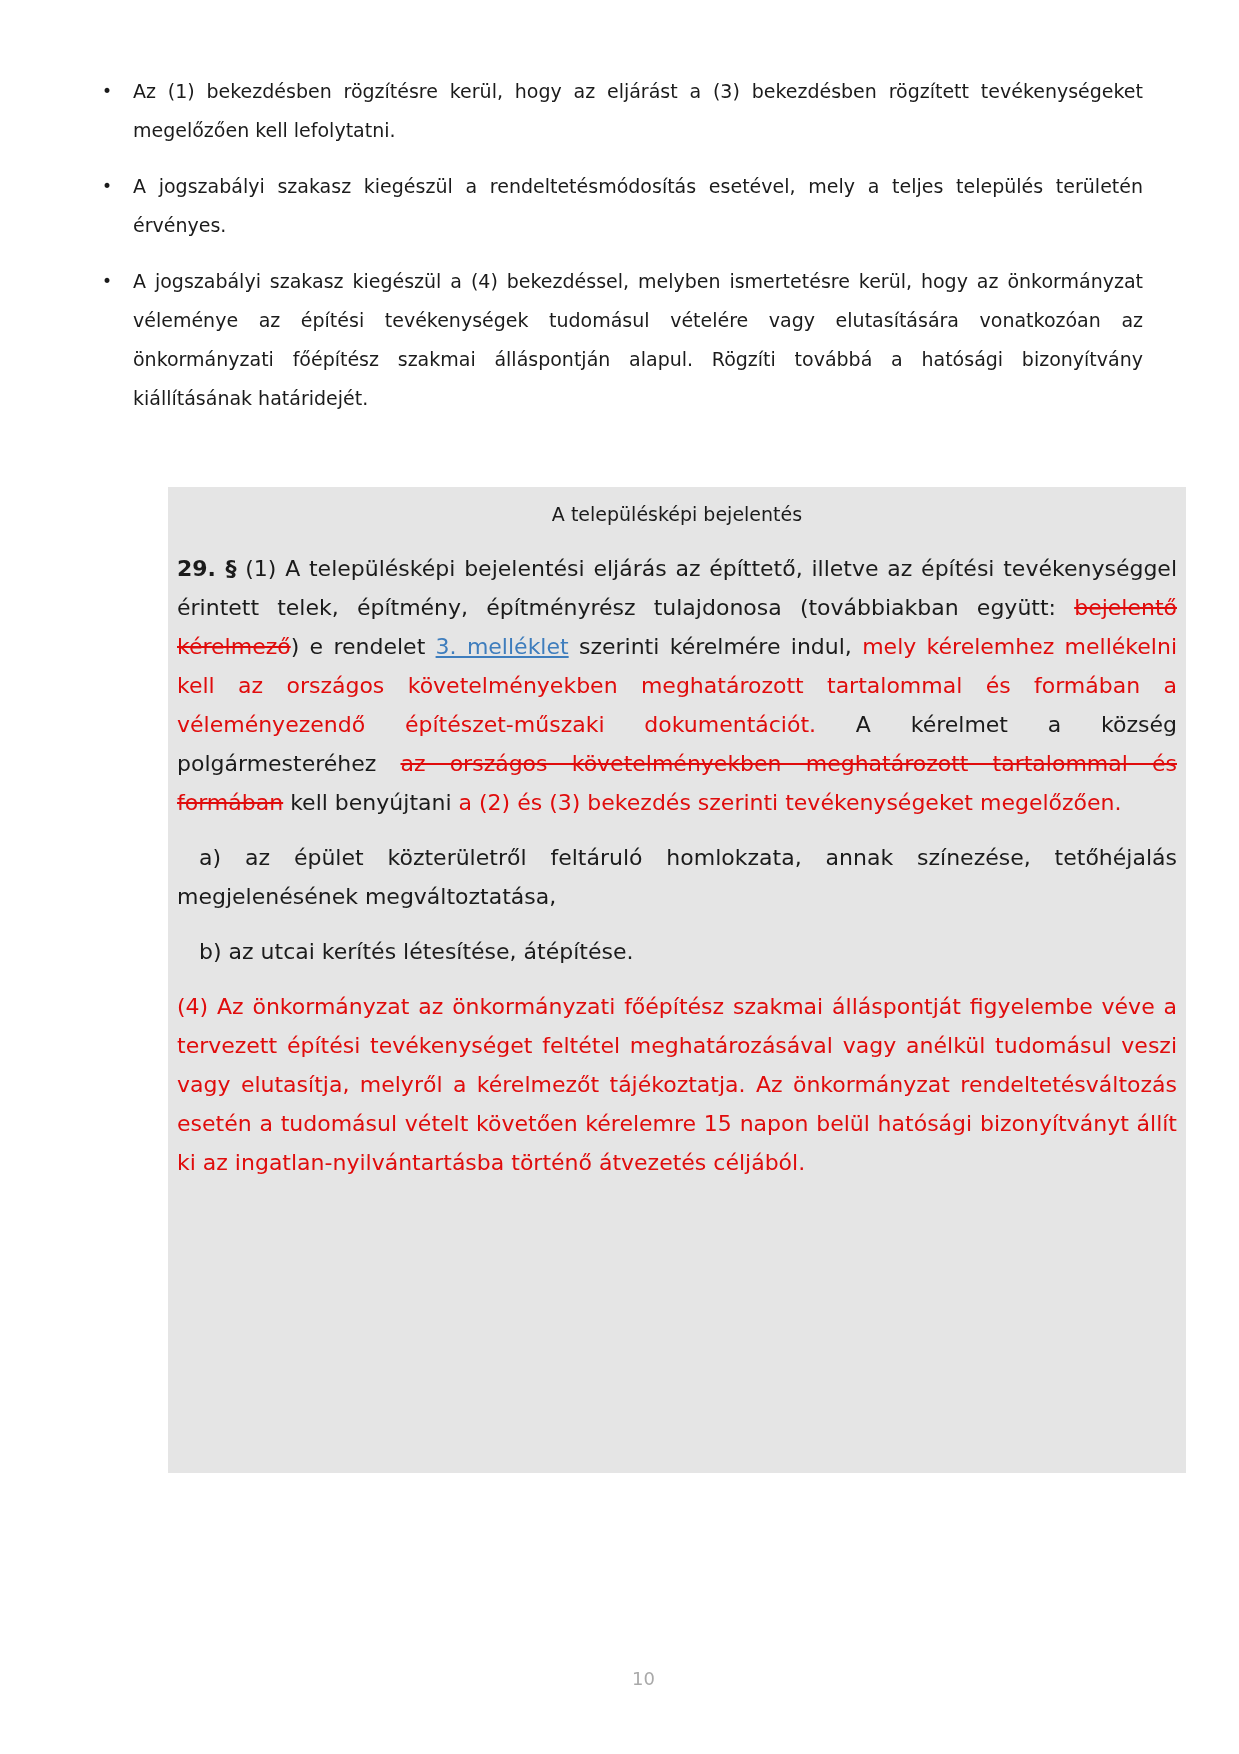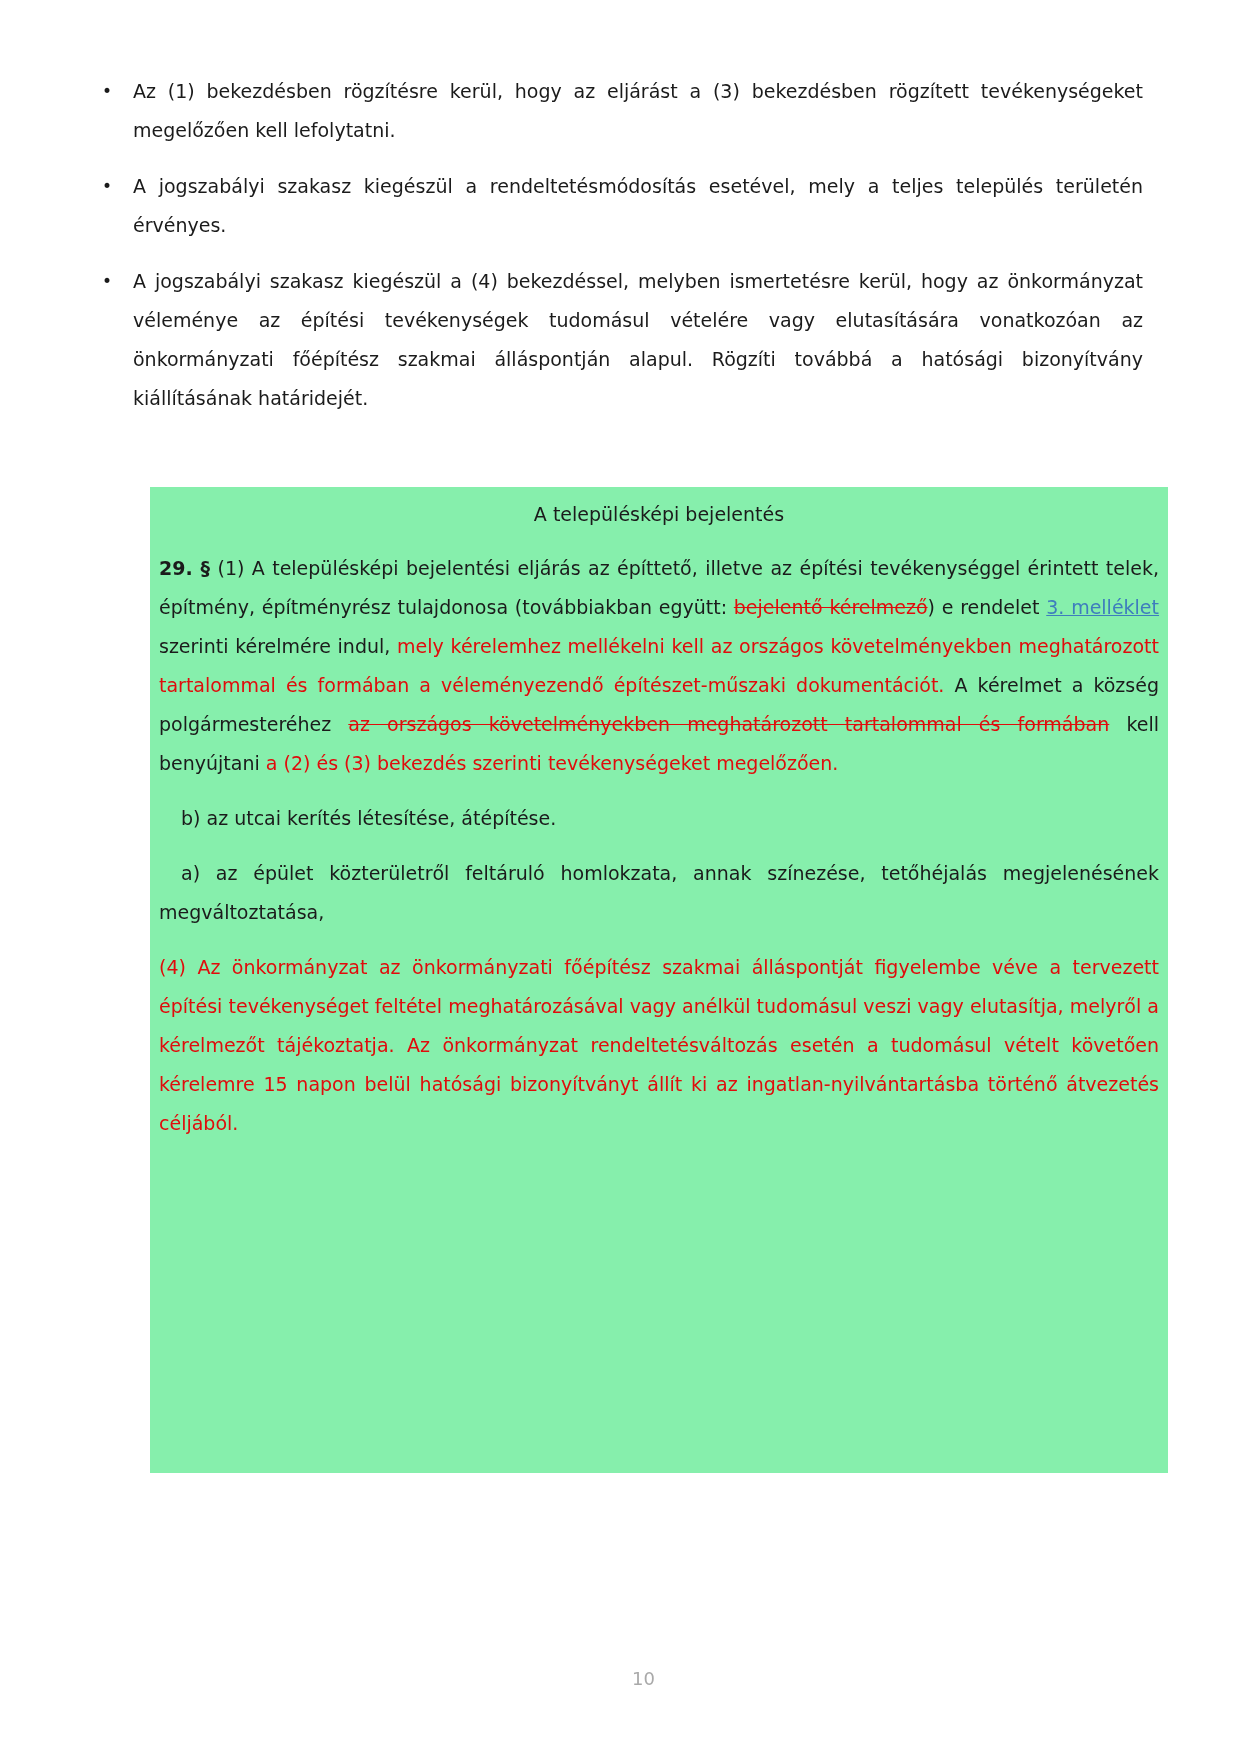--- a/index.html
+++ b/index.html
@@ -27,37 +27,37 @@
   }
   .marker{
     position:absolute;
     left:-31px;
     top:0;
     font-size:17px;
     line-height:39px;
   }
   .greenbox{
     position:absolute;
-    left:150px;
+    left:168px;
     top:487px;
     width:1018px;
     height:986px;
     box-sizing:border-box;
-    background:#86efac;
+    background:#e5e5e5;
     padding:8px 9px 0 9px;
   }
   .box-title{
     font-size:19px;
     line-height:39px;
     text-align:center;
     margin:0 0 15px 0;
     color:#1b1b1b;
   }
   .bp{
-    font-size:19px;
+    font-size:22px;
     line-height:39px;
     text-align:justify;
     margin:0 0 16px 0;
     color:#1b1b1b;
   }
   .item{ text-indent:22px; }
   .bold{ font-weight:bold; }
   .red{ color:#e00c0c; }
   .strike{ color:#e00c0c; text-decoration:line-through; }
   .link{ color:#3e7dbd; text-decoration:underline; cursor:pointer; }
@@ -83,21 +83,21 @@
     <div class="bullet"><span class="marker">•</span><span>A jogszabályi szakasz kiegészül a (4) bekezdéssel, melyben ismertetésre kerül, hogy az önkormányzat véleménye az építési tevékenységek tudomásul vételére vagy elutasítására vonatkozóan az önkormányzati főépítész szakmai álláspontján alapul. Rögzíti továbbá a hatósági bizonyítvány kiállításának határidejét.</span></div>
   </div>
 
   <div class="greenbox">
     <div class="box-title">A településképi bejelentés</div>
 
     <p class="bp"><span class="bold">29. §</span><span> (1) A településképi bejelentési eljárás az építtető, illetve az építési tevékenységgel érintett telek, építmény, építményrész tulajdonosa (továbbiakban együtt: </span><span class="strike">bejelentő kérelmező</span><span>) e rendelet </span><a class="link">3. melléklet</a><span> szerinti kérelmére indul, </span><span class="red">mely kérelemhez mellékelni kell az országos követelményekben meghatározott tartalommal és formában a véleményezendő építészet-műszaki dokumentációt.</span><span> A kérelmet a község polgármesteréhez </span><span class="strike">az országos követelményekben meghatározott tartalommal és formában</span><span> kell benyújtani </span><span class="red">a (2) és (3) bekezdés szerinti tevékenységeket megelőzően.</span></p>
 
 
 
+    <p class="bp item">a) az épület közterületről feltáruló homlokzata, annak színezése, tetőhéjalás megjelenésének megváltoztatása,</p>
     <p class="bp item">b) az utcai kerítés létesítése, átépítése.</p>
-    <p class="bp item">a) az épület közterületről feltáruló homlokzata, annak színezése, tetőhéjalás megjelenésének megváltoztatása,</p>
 
     <p class="bp red">(4) Az önkormányzat az önkormányzati főépítész szakmai álláspontját figyelembe véve a tervezett építési tevékenységet feltétel meghatározásával vagy anélkül tudomásul veszi vagy elutasítja, melyről a kérelmezőt tájékoztatja. Az önkormányzat rendeltetésváltozás esetén a tudomásul vételt követően kérelemre 15 napon belül hatósági bizonyítványt állít ki az ingatlan-nyilvántartásba történő átvezetés céljából.</p>
   </div>
 
   <div class="pagenum">10</div>
 
 </div>
 
 </body></html>

